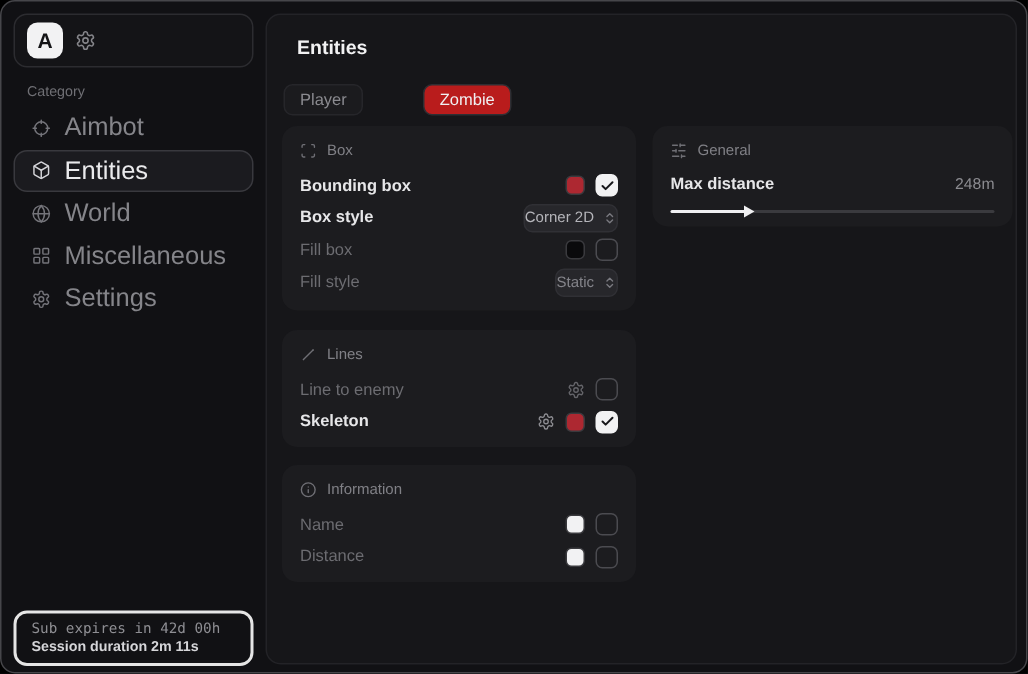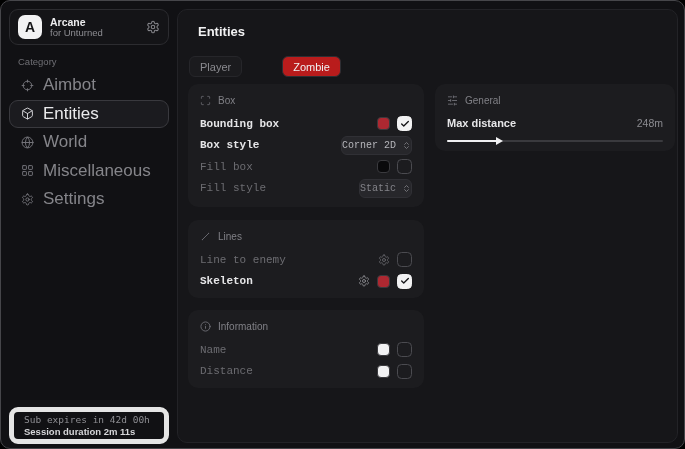--- a/index.html
+++ b/index.html
@@ -27,21 +27,21 @@
   .nav { position:absolute; left:8px; top:70px; width:160px; display:flex; flex-direction:column; }
   .nav-item {
     height:28.5px; display:flex; align-items:center; gap:9px; padding:0 11px;
     color:#85858a; font-size:17px; border-radius:9px; border:1px solid transparent; cursor:pointer;
   }
   .nav-item .nav-icon { color:#74747a; display:flex; }
   .nav-item.active { background:#1b1b1f; border-color:#39393e; color:#eaeaec; }
   .nav-item.active .nav-icon { color:#d5d5d9; }
   .footer-card {
     position:absolute; left:8px; top:406px; width:160px; height:37px;
-    border:5px solid #e5e5e5; border-radius:9px; padding:4px 10px;
+    border:2px solid #e5e5e5; border-radius:9px; padding:4px 10px;
     display:flex; flex-direction:column; justify-content:center; gap:1px;
   }
   .footer-expiry { font-family:"DejaVu Sans Mono", monospace; font-size:9.5px; color:#8e8e93; white-space:nowrap; }
   .footer-session { font-size:9.5px; font-weight:700; color:#d6d6d9; white-space:nowrap; }
   
   .main {
     position:absolute; left:176px; top:8px; width:501px; height:434px;
     background:#161619; border:1px solid #232327; border-radius:10px;
   }
   .page-title { position:absolute; left:20px; top:14px; font-size:13px; font-weight:700; color:#f2f2f3; }
@@ -52,21 +52,21 @@
   }
   .tab.active { background:#b91c1c; border-color:#2e2e33; color:#f0f0f2; font-weight:400;margin-left:32px; }
   
   .card { position:absolute; background:#1c1c1f; border-radius:10px; padding:9px 12px; }
   .card-box   { left:10px;  top:74px;  width:236px; height:123px; }
   .card-lines { left:10px;  top:210px; width:236px; height:78px; }
   .card-info  { left:10px;  top:300px; width:236px; height:78px; }
   .card-general { left:257px; top:74px; width:240px; height:67px; }
   .card-header { display:flex; align-items:center; gap:7px; color:#808086; font-size:10px; height:14px; margin-bottom:6px; }
   .card-header .hdr-icon { display:flex; color:#6f6f75; }
-  .row { height:21.5px; display:flex; align-items:center; justify-content:space-between;font-family:Liberation Mono, monospace; }
+  .row { height:21.5px; display:flex; align-items:center; justify-content:space-between; }
   .row-label { font-size:11px; font-weight:600; color:#e6e6e8; }
   .row.dim .row-label { color:#6c6c71; font-weight:400; }
   .controls { display:flex; align-items:center; gap:7px; }
   .swatch { width:13px; height:13px; border-radius:4px; border:1px solid #3a3a3e; }
   .checkbox {
     width:15px; height:15px; border-radius:4.5px; border:1px solid #4b4b50;
     display:flex; align-items:center; justify-content:center; cursor:pointer; background:transparent;
   }
   .checkbox svg { display:none; }
   .checkbox.checked { background:#f2f2f3; border-color:#f2f2f3; }
@@ -144,24 +144,20 @@
       </g>
   </defs>
 </svg>
 
 <div class="window">
 
   <div class="sidebar">
 
     <div class="profile-card">
       <div class="logo">A</div>
-      <div class="brand-text">
-        <div class="brand-name">Arcane</div>
-        <div class="brand-sub">for Unturned</div>
-      </div>
       <span class="profile-gear">
         <svg width="14" height="14" viewBox="0 0 24 24" fill="none" stroke="currentColor" stroke-width="1.8" stroke-linecap="round" stroke-linejoin="round">
             <use href="#i-gear"></use>
           </svg>
       </span>
     </div>
 
     <div class="category-label">Category</div>
 
     <div class="nav">

